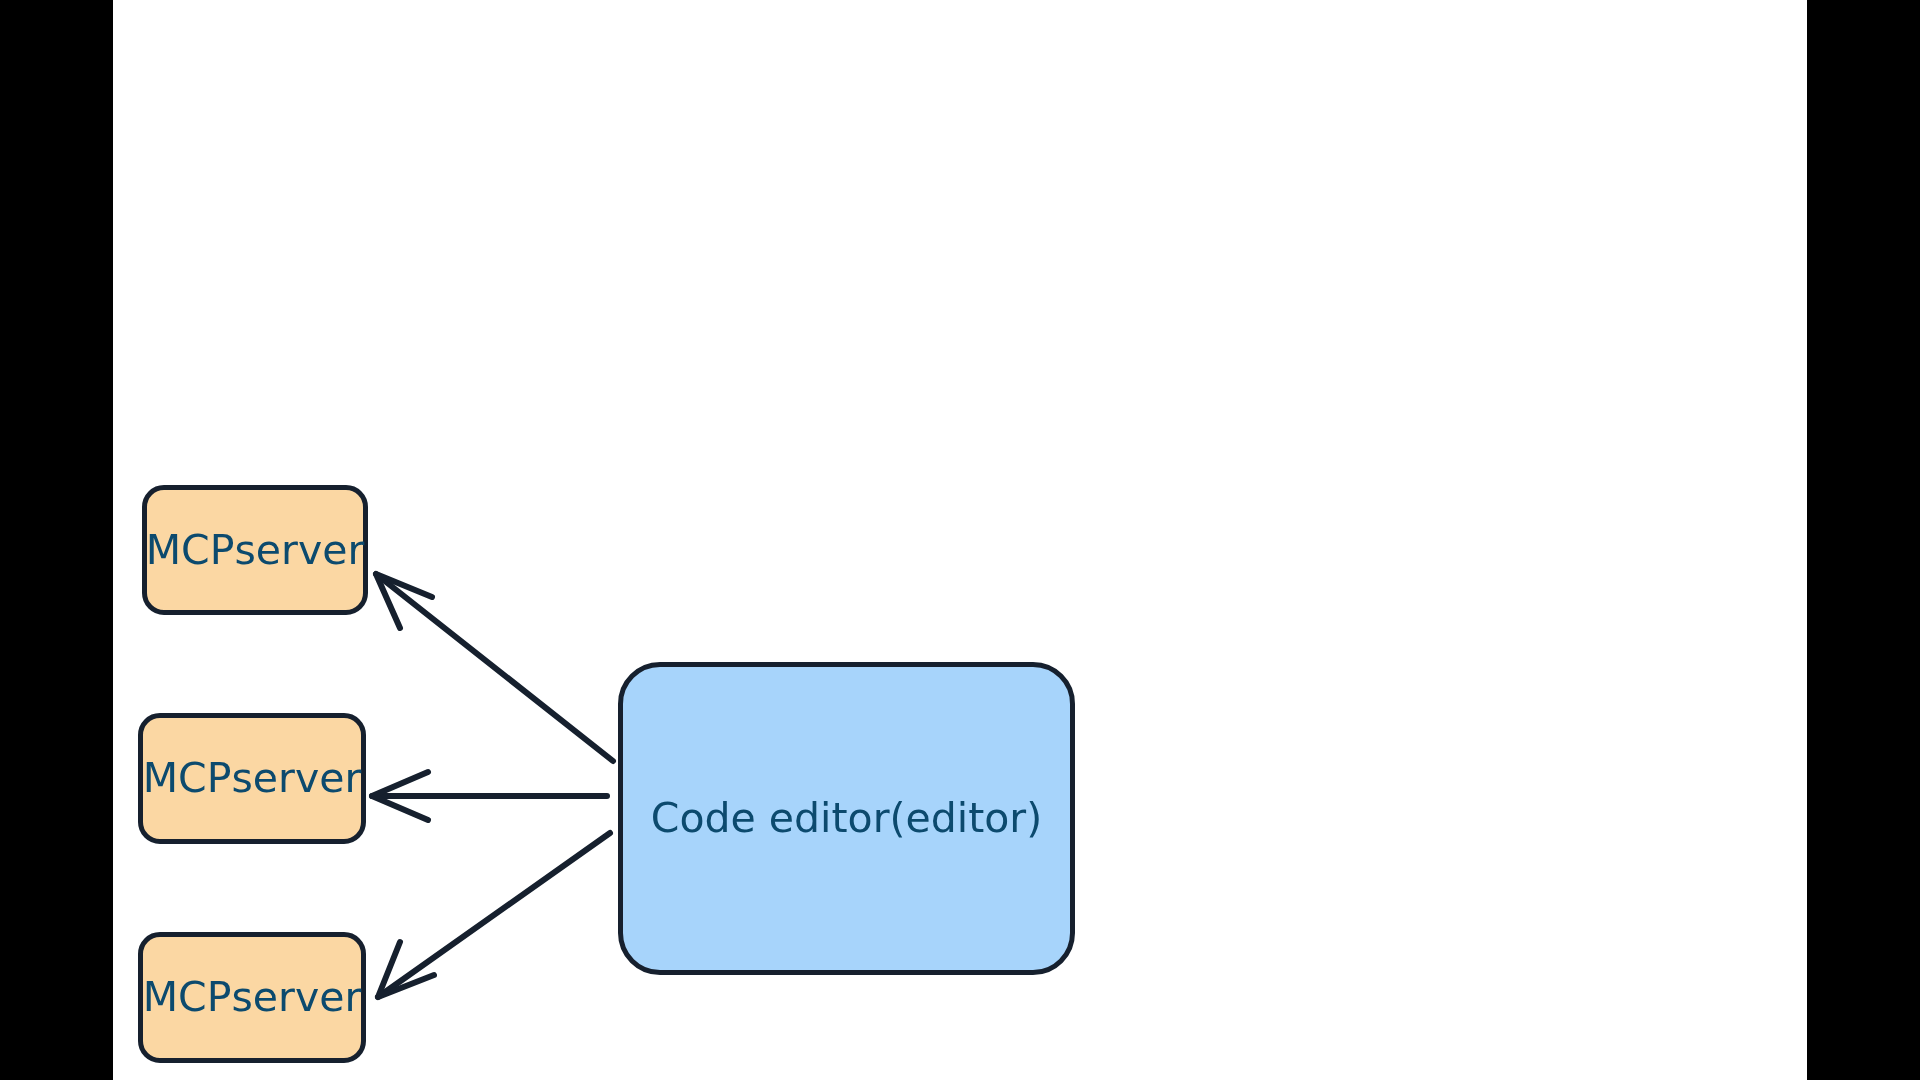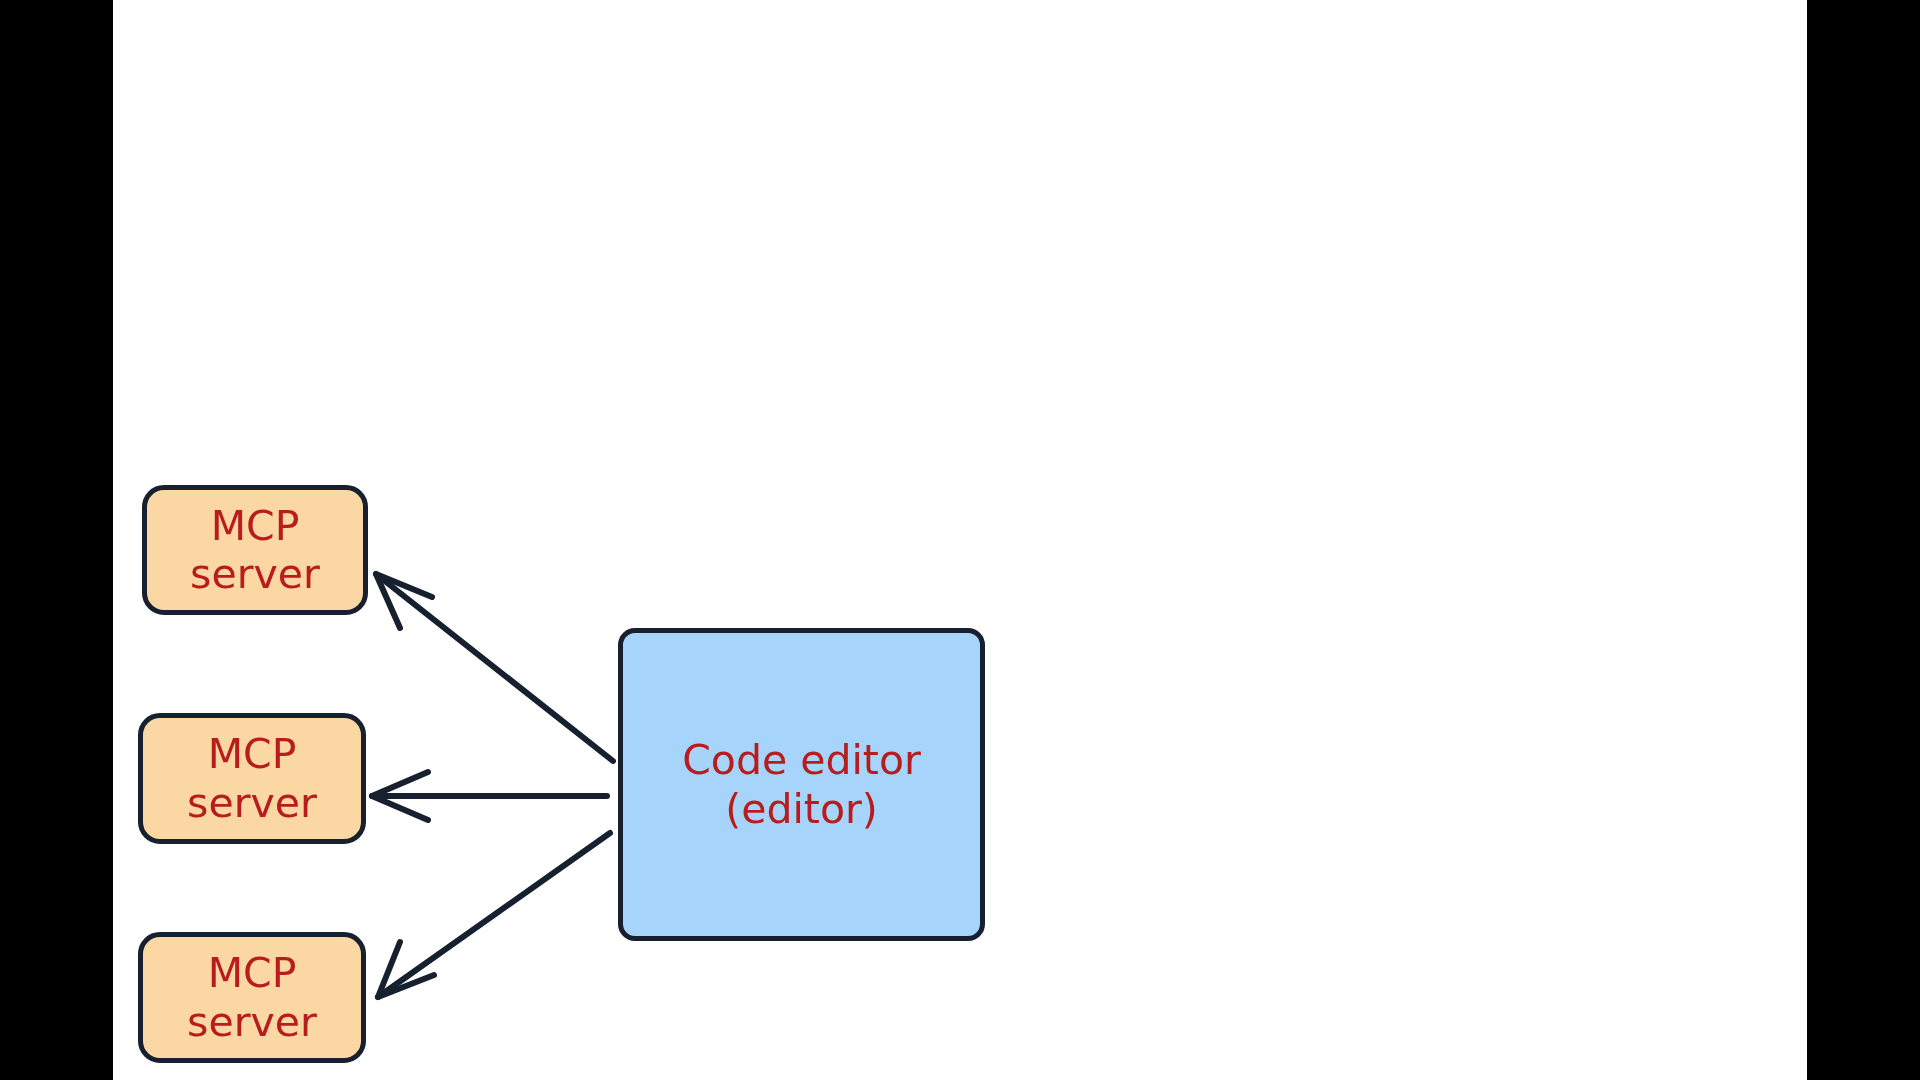--- a/index.html
+++ b/index.html
@@ -36,25 +36,25 @@
     background: #000000;
   }
   #bar-left  { left: 0px;    width: 113px; }
   #bar-right { left: 1807px; width: 113px; }
 
   
   .node {
     position: absolute;
     box-sizing: border-box;
     display: flex;
-    flex-direction: column;
+    flex-direction: row;
     align-items: center;
     justify-content: center;
     border: 5px solid #16202E;
-    color: #b91c1c;
+    color: #0c4a6e;
     text-align: center;
     line-height: 1.18;
     white-space: pre;
   }
   .node-server {
     border-radius: 22px;
     background: #FBD7A3;
     font-size: 41px;
     letter-spacing: 0px;
   }
@@ -109,21 +109,21 @@
   <div class="node node-server" style="left:138px; top:713px; width:228px; height:131px;">
     <span class="node-line">MCP</span>
     <span class="node-line">server</span>
   </div>
 
   <div class="node node-server" style="left:138px; top:932px; width:228px; height:131px;">
     <span class="node-line">MCP</span>
     <span class="node-line">server</span>
   </div>
 
-  <div class="node node-client" style="left:618px; top:628px; width:367px; height:313px;border-radius:17px;">
+  <div class="node node-client" style="left:618px; top:662px; width:457px; height:313px;">
     <span class="node-line">Code editor</span>
     <span class="node-line">(editor)</span>
   </div>
 
   <div class="bar" id="bar-left"></div>
   <div class="bar" id="bar-right"></div>
 
 </div>
 
 </body></html>

